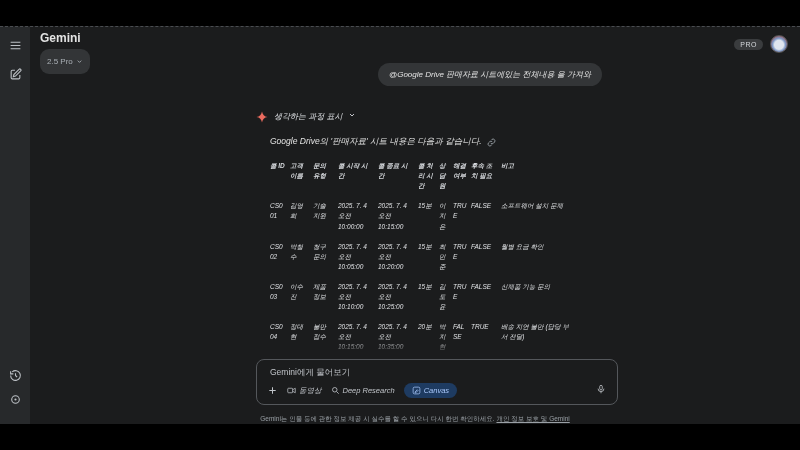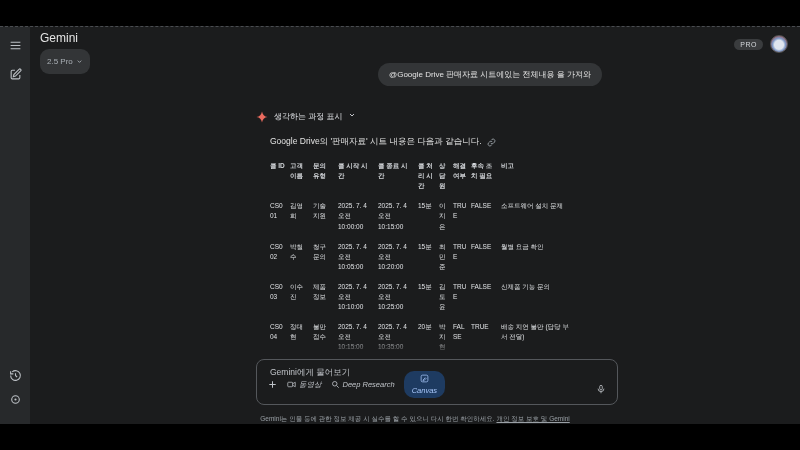--- a/index.html
+++ b/index.html
@@ -17,35 +17,35 @@
     display:flex;flex-direction:column;align-items:center;
     padding:12px 0 18px 0;box-sizing:border-box;
   }
   .sb-icon{width:13px;height:13px;color:#bdc1c6;flex:0 0 auto;}
   .sb-icon svg{width:100%;height:100%;display:block;}
   .sb-icon.compose{margin-top:16px;}
   .sb-icon.history{margin-top:auto;}
   .sb-icon.settings{margin-top:11px;}
   
   .main{position:absolute;left:30px;top:0;right:0;height:100%;}
-  .app-title{position:absolute;left:10px;top:4px;font-size:12px;color:#e3e3e3;}
+  .app-title{position:absolute;left:10px;top:4px;font-size:12px;color:#e3e3e3;font-weight:bold;}
   .model-pill{
     position:absolute;left:10px;top:22px;background:#333537;color:#aab0b6;
     font-size:8px;padding:8px 7px;border-radius:9px;display:flex;align-items:center;gap:3px;
   }
   .model-pill svg{width:7px;height:7px;}
   .account{position:absolute;right:12px;top:8px;display:flex;align-items:center;gap:7px;}
   .pro-badge{font-size:7px;letter-spacing:.5px;background:#3a3c3e;color:#d5d8dc;padding:2px 6px;border-radius:8px;}
   .avatar{
     width:18px;height:18px;border-radius:50%;
     background:radial-gradient(circle at 50% 55%, #dfe5ee 0 38%, #7d97c4 55%, #a63b30 90%);
     border:1px solid #555;box-sizing:border-box;
   }
   
-  .chat{position:absolute;left:226px;top:36px;width:346px;height:296px;overflow:hidden;}
+  .chat{position:absolute;left:226px;top:36px;width:346px;height:296px;overflow:hidden;font-style:italic;}
   .chat::after{content:"";position:absolute;left:0;right:0;bottom:0;height:22px;
     background:linear-gradient(to bottom, rgba(27,28,29,0), #1b1c1d 90%);pointer-events:none;}
   .bubble-row{display:flex;justify-content:flex-end;}
   .user-bubble{
     background:#333537;color:#e3e3e3;font-size:8px;line-height:1.4;
     border-radius:13px;padding:6px 11px;max-width:240px;
   }
   .thinking{display:flex;gap:6px;margin-top:25px;}
   .sparkle{width:12px;height:12px;}
   .sparkle svg{width:100%;height:100%;display:block;}
@@ -76,21 +76,21 @@
     position:absolute;left:13px;top:7px;width:250px;background:transparent;border:none;outline:none;
     font-size:8.5px;color:#e3e3e3;font-family:inherit;padding:0;
   }
   .composer input::placeholder{color:#c0c4c9;opacity:1;}
   .tools{position:absolute;left:10px;bottom:6px;display:flex;align-items:center;gap:9px;font-style:italic;}
   .plus-btn{width:11px;height:11px;color:#c0c4c9;}
   .plus-btn svg{width:100%;height:100%;display:block;}
   .chip{display:flex;align-items:center;gap:3px;font-size:7.5px;color:#c0c4c9;}
   .chip .ci{width:9px;height:9px;}
   .chip .ci svg{width:100%;height:100%;display:block;}
-  .chip.active{background:#1e3b61;color:#a8c7fa;padding:3px 8px;border-radius:10px;flex-direction:column;}
+  .chip.active{background:#1e3b61;color:#a8c7fa;padding:3px 8px;border-radius:10px;}
   .mic-btn{position:absolute;right:11px;bottom:8px;width:10px;height:13px;color:#c0c4c9;}
   .mic-btn svg{width:100%;height:100%;display:block;}
   
   .footer{position:absolute;left:0;right:0;top:388px;text-align:center;font-size:6.5px;color:#9aa0a6;}
   .footer .privacy{text-decoration:underline;cursor:pointer;}
 </style>
 </head>
 <body>
 
 <div class="window">

